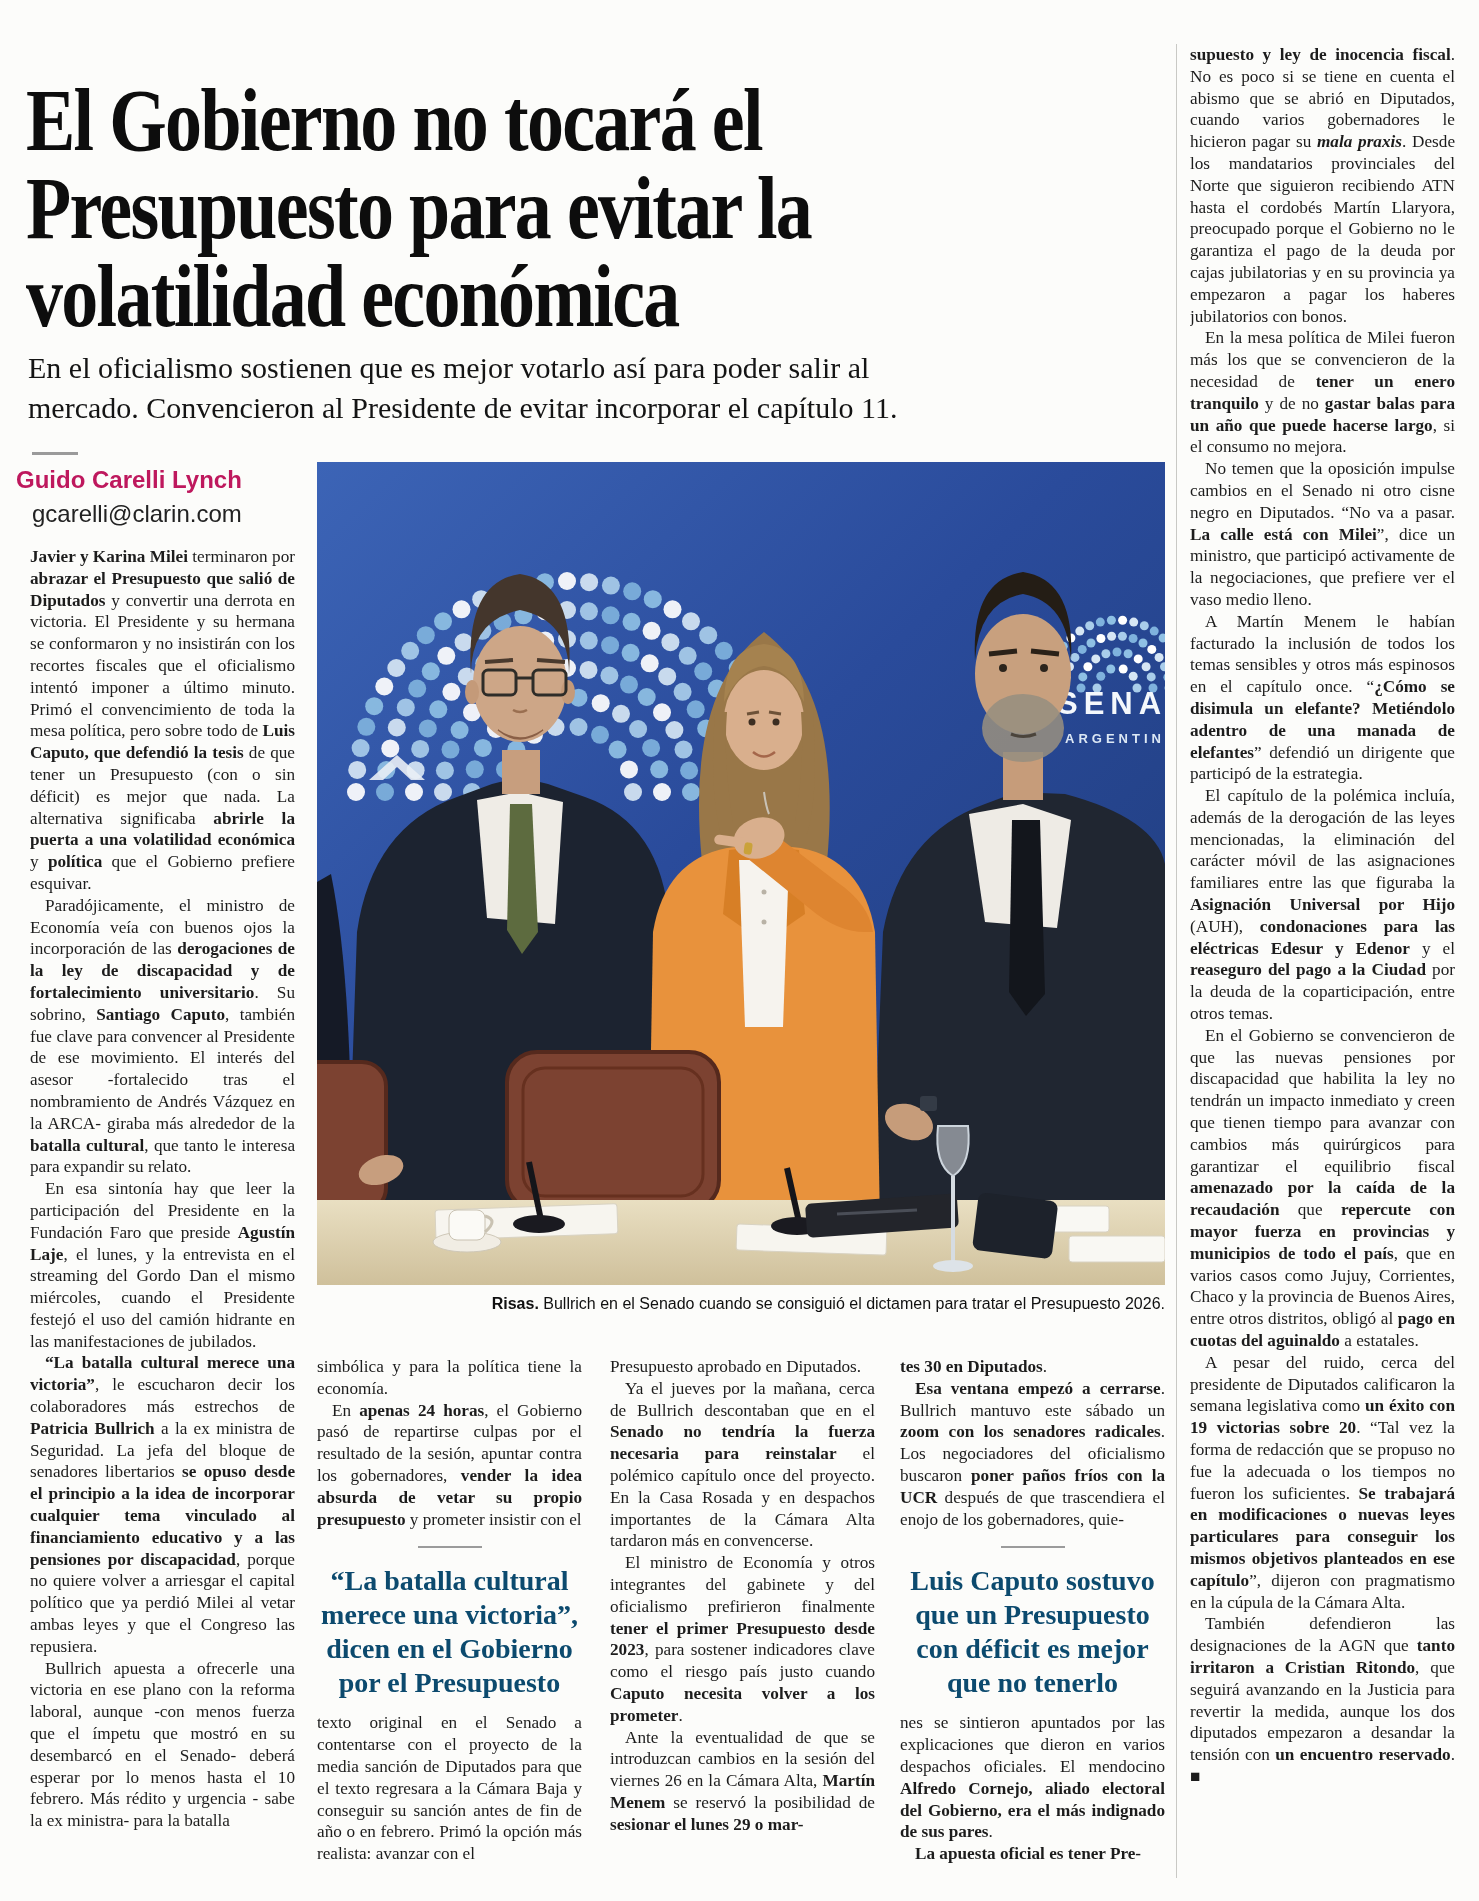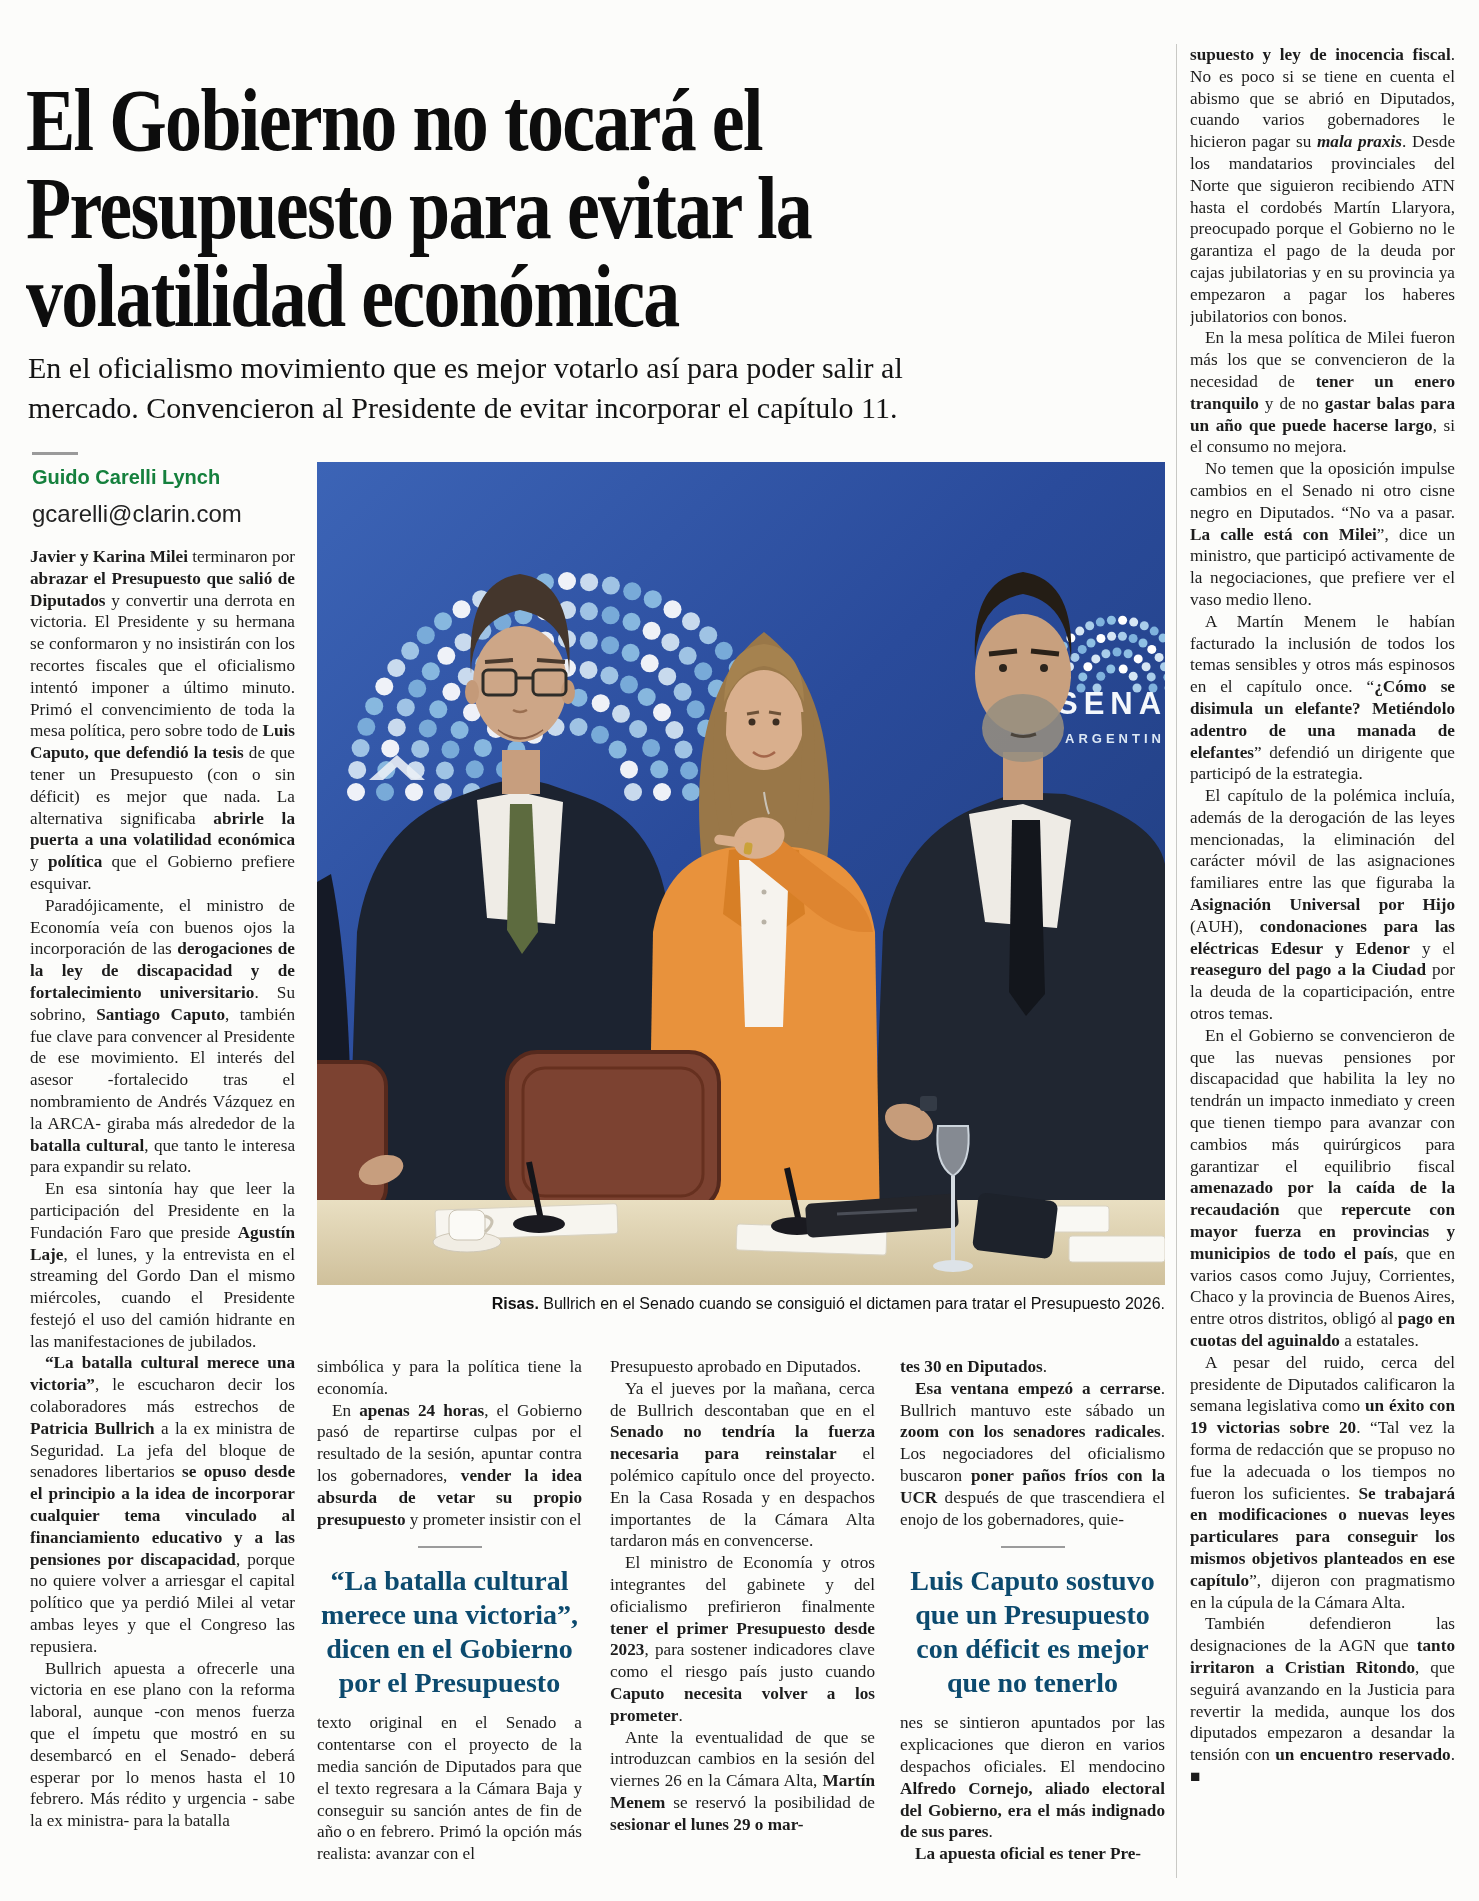--- a/index.html
+++ b/index.html
@@ -11,21 +11,21 @@
   }
   
   .headline { position:absolute; left:26px; top:56px; width:1150px; font-weight:700; color:#0d0d0d; }
   .hl-line { display:block; font-size:88px; line-height:88px; letter-spacing:-2px;
              transform:scaleX(0.84); transform-origin:0 50%; white-space:nowrap; }
   
   .subhead { position:absolute; left:28px; top:348px; width:1010px; font-size:30px; line-height:40px; color:#141414; }
   .sh-line { display:block; white-space:nowrap; }
   
   .by-rule { position:absolute; left:32px; top:452px; width:46px; height:3px; background:#9a9a9a; }
-  .author  { position:absolute; left:32px; top:466px; font-family:"Liberation Sans",sans-serif; font-weight:700; font-size:20px; color:#15803d; }
+  .author  { position:absolute; left:16px; top:466px; font-family:"Liberation Sans",sans-serif; font-weight:700; font-size:24px; color:#be185d; }
   .email   { position:absolute; left:32px; top:500px; font-family:"Liberation Sans",sans-serif; font-size:24px; color:#222; }
   
   .bodycol { position:absolute; width:265px; font-size:17.2px; line-height:21.8px; text-align:justify; overflow:hidden; }
   #col1 { left:30px;   top:546px;  height:1322px; }
   #col2 { left:317px;  top:1356px; height:540px; }
   #col3 { left:610px;  top:1356px; height:540px; }
   #col4 { left:900px;  top:1356px; height:540px; }
   #col5 { left:1190px; top:44px;   height:1834px; }
   .para { margin:0; }
   .para.ind { text-indent:15px; }
@@ -50,21 +50,21 @@
 
 <div class="page">
 
   <h1 class="headline">
     <span class="hl-line">El Gobierno no tocará el</span>
     <span class="hl-line">Presupuesto para evitar la</span>
     <span class="hl-line">volatilidad económica</span>
   </h1>
 
   <div class="subhead">
-    <span class="sh-line">En el oficialismo movimiento que es mejor votarlo así para poder salir al</span>
+    <span class="sh-line">En el oficialismo sostienen que es mejor votarlo así para poder salir al</span>
     <span class="sh-line">mercado. Convencieron al Presidente de evitar incorporar el capítulo 11.</span>
   </div>
 
   <div class="by-rule"></div>
   <div class="author">Guido Carelli Lynch</div>
   <div class="email">gcarelli@clarin.com</div>
 
   <div class="photo">
     <svg viewBox="0 0 848 823" preserveAspectRatio="none">
       <defs>

